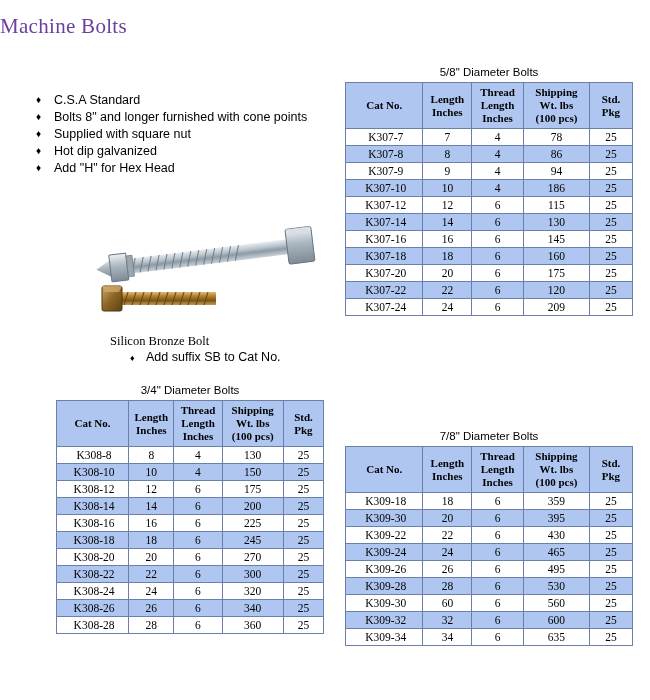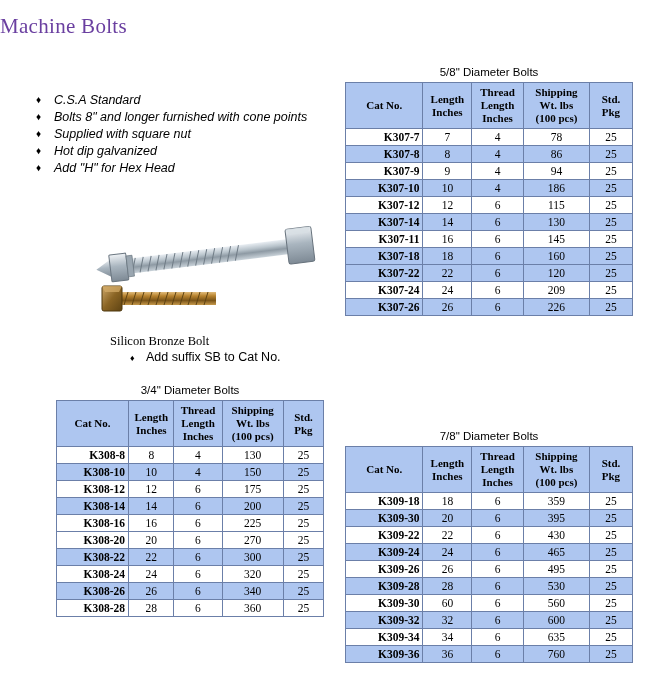--- a/index.html
+++ b/index.html
@@ -48,21 +48,20 @@
     margin-bottom: 1px;
   }
   .bullet-mark {
     width: 18px;
     color: #000;
     font-size: 10px;
     line-height: 16px;
   }
   .bullet-text {
     flex: 1;
-    font-style: italic;
   }
 
   
   .bolt-art {
     position: absolute;
     left: 60px;
     top: 190px;
     width: 280px;
     height: 140px;
   }
@@ -116,22 +115,22 @@
     background: #aec6f0;
     font-weight: bold;
     font-size: 11px;
     line-height: 13px;
     padding: 3px 2px;
   }
   table.bolt-table tbody tr.alt td {
     background: #aec6f0;
   }
   table.bolt-table tbody td.catno {
-    font-weight: bold;
-    text-align: right;
+    font-weight: normal;
+    text-align: center;
     padding-left: 6px;
   }
   .hdr-multi span {
     display: block;
   }
 
   
   .t-58 { left: 345px; top: 66px; }
   .t-34 { left: 56px; top: 384px; }
   .t-78 { left: 345px; top: 430px; }
@@ -322,52 +321,52 @@
           <td>25</td>
         </tr>
         <tr class="alt">
           <td class="catno">K307-14</td>
           <td>14</td>
           <td>6</td>
           <td>130</td>
           <td>25</td>
         </tr>
         <tr>
-          <td class="catno">K307-11</td>
+          <td class="catno">K307-16</td>
           <td>16</td>
           <td>6</td>
           <td>145</td>
           <td>25</td>
         </tr>
         <tr class="alt">
           <td class="catno">K307-18</td>
           <td>18</td>
           <td>6</td>
           <td>160</td>
           <td>25</td>
         </tr>
+        <tr>
+          <td class="catno">K307-20</td>
+          <td>20</td>
+          <td>6</td>
+          <td>175</td>
+          <td>25</td>
+        </tr>
         <tr class="alt">
           <td class="catno">K307-22</td>
           <td>22</td>
           <td>6</td>
           <td>120</td>
           <td>25</td>
         </tr>
         <tr>
           <td class="catno">K307-24</td>
           <td>24</td>
           <td>6</td>
           <td>209</td>
-          <td>25</td>
-        </tr>
-        <tr class="alt">
-          <td class="catno">K307-26</td>
-          <td>26</td>
-          <td>6</td>
-          <td>226</td>
           <td>25</td>
         </tr>
       </tbody>
     </table>
   </div>
 
   <div class="table-block t-34">
     <div class="table-caption">3/4" Diameter Bolts</div>
     <table class="bolt-table">
       <thead>
@@ -419,20 +418,27 @@
           <td>200</td>
           <td>25</td>
         </tr>
         <tr>
           <td class="catno">K308-16</td>
           <td>16</td>
           <td>6</td>
           <td>225</td>
           <td>25</td>
         </tr>
+        <tr class="alt">
+          <td class="catno">K308-18</td>
+          <td>18</td>
+          <td>6</td>
+          <td>245</td>
+          <td>25</td>
+        </tr>
         <tr>
           <td class="catno">K308-20</td>
           <td>20</td>
           <td>6</td>
           <td>270</td>
           <td>25</td>
         </tr>
         <tr class="alt">
           <td class="catno">K308-22</td>
           <td>22</td>
@@ -545,24 +551,17 @@
           <td>600</td>
           <td>25</td>
         </tr>
         <tr>
           <td class="catno">K309-34</td>
           <td>34</td>
           <td>6</td>
           <td>635</td>
           <td>25</td>
         </tr>
-        <tr class="alt">
-          <td class="catno">K309-36</td>
-          <td>36</td>
-          <td>6</td>
-          <td>760</td>
-          <td>25</td>
-        </tr>
       </tbody>
     </table>
   </div>
 
 </div>
 
 </body></html>

